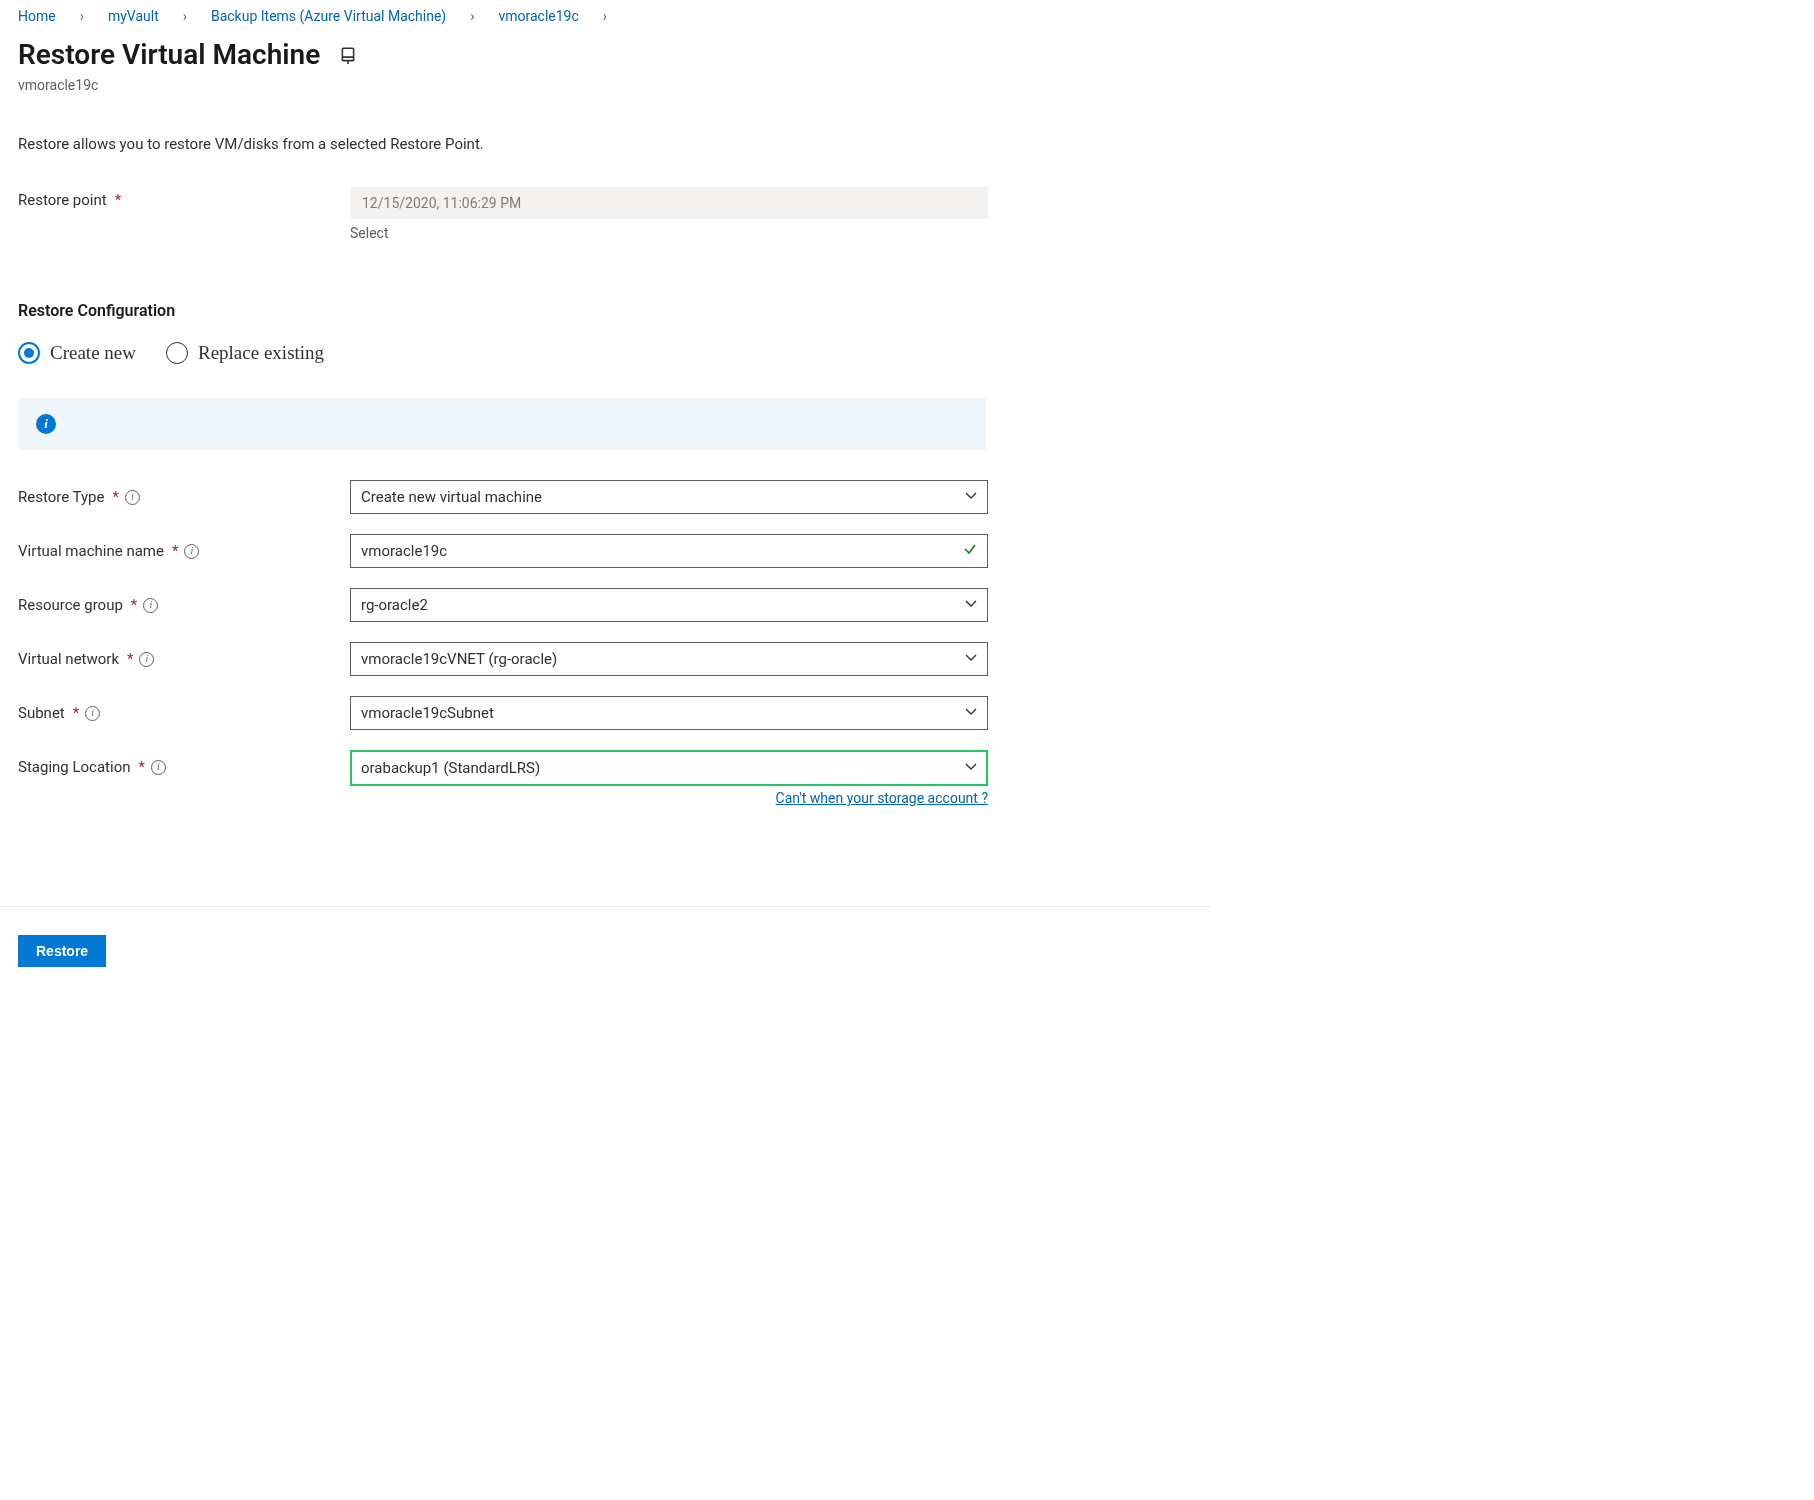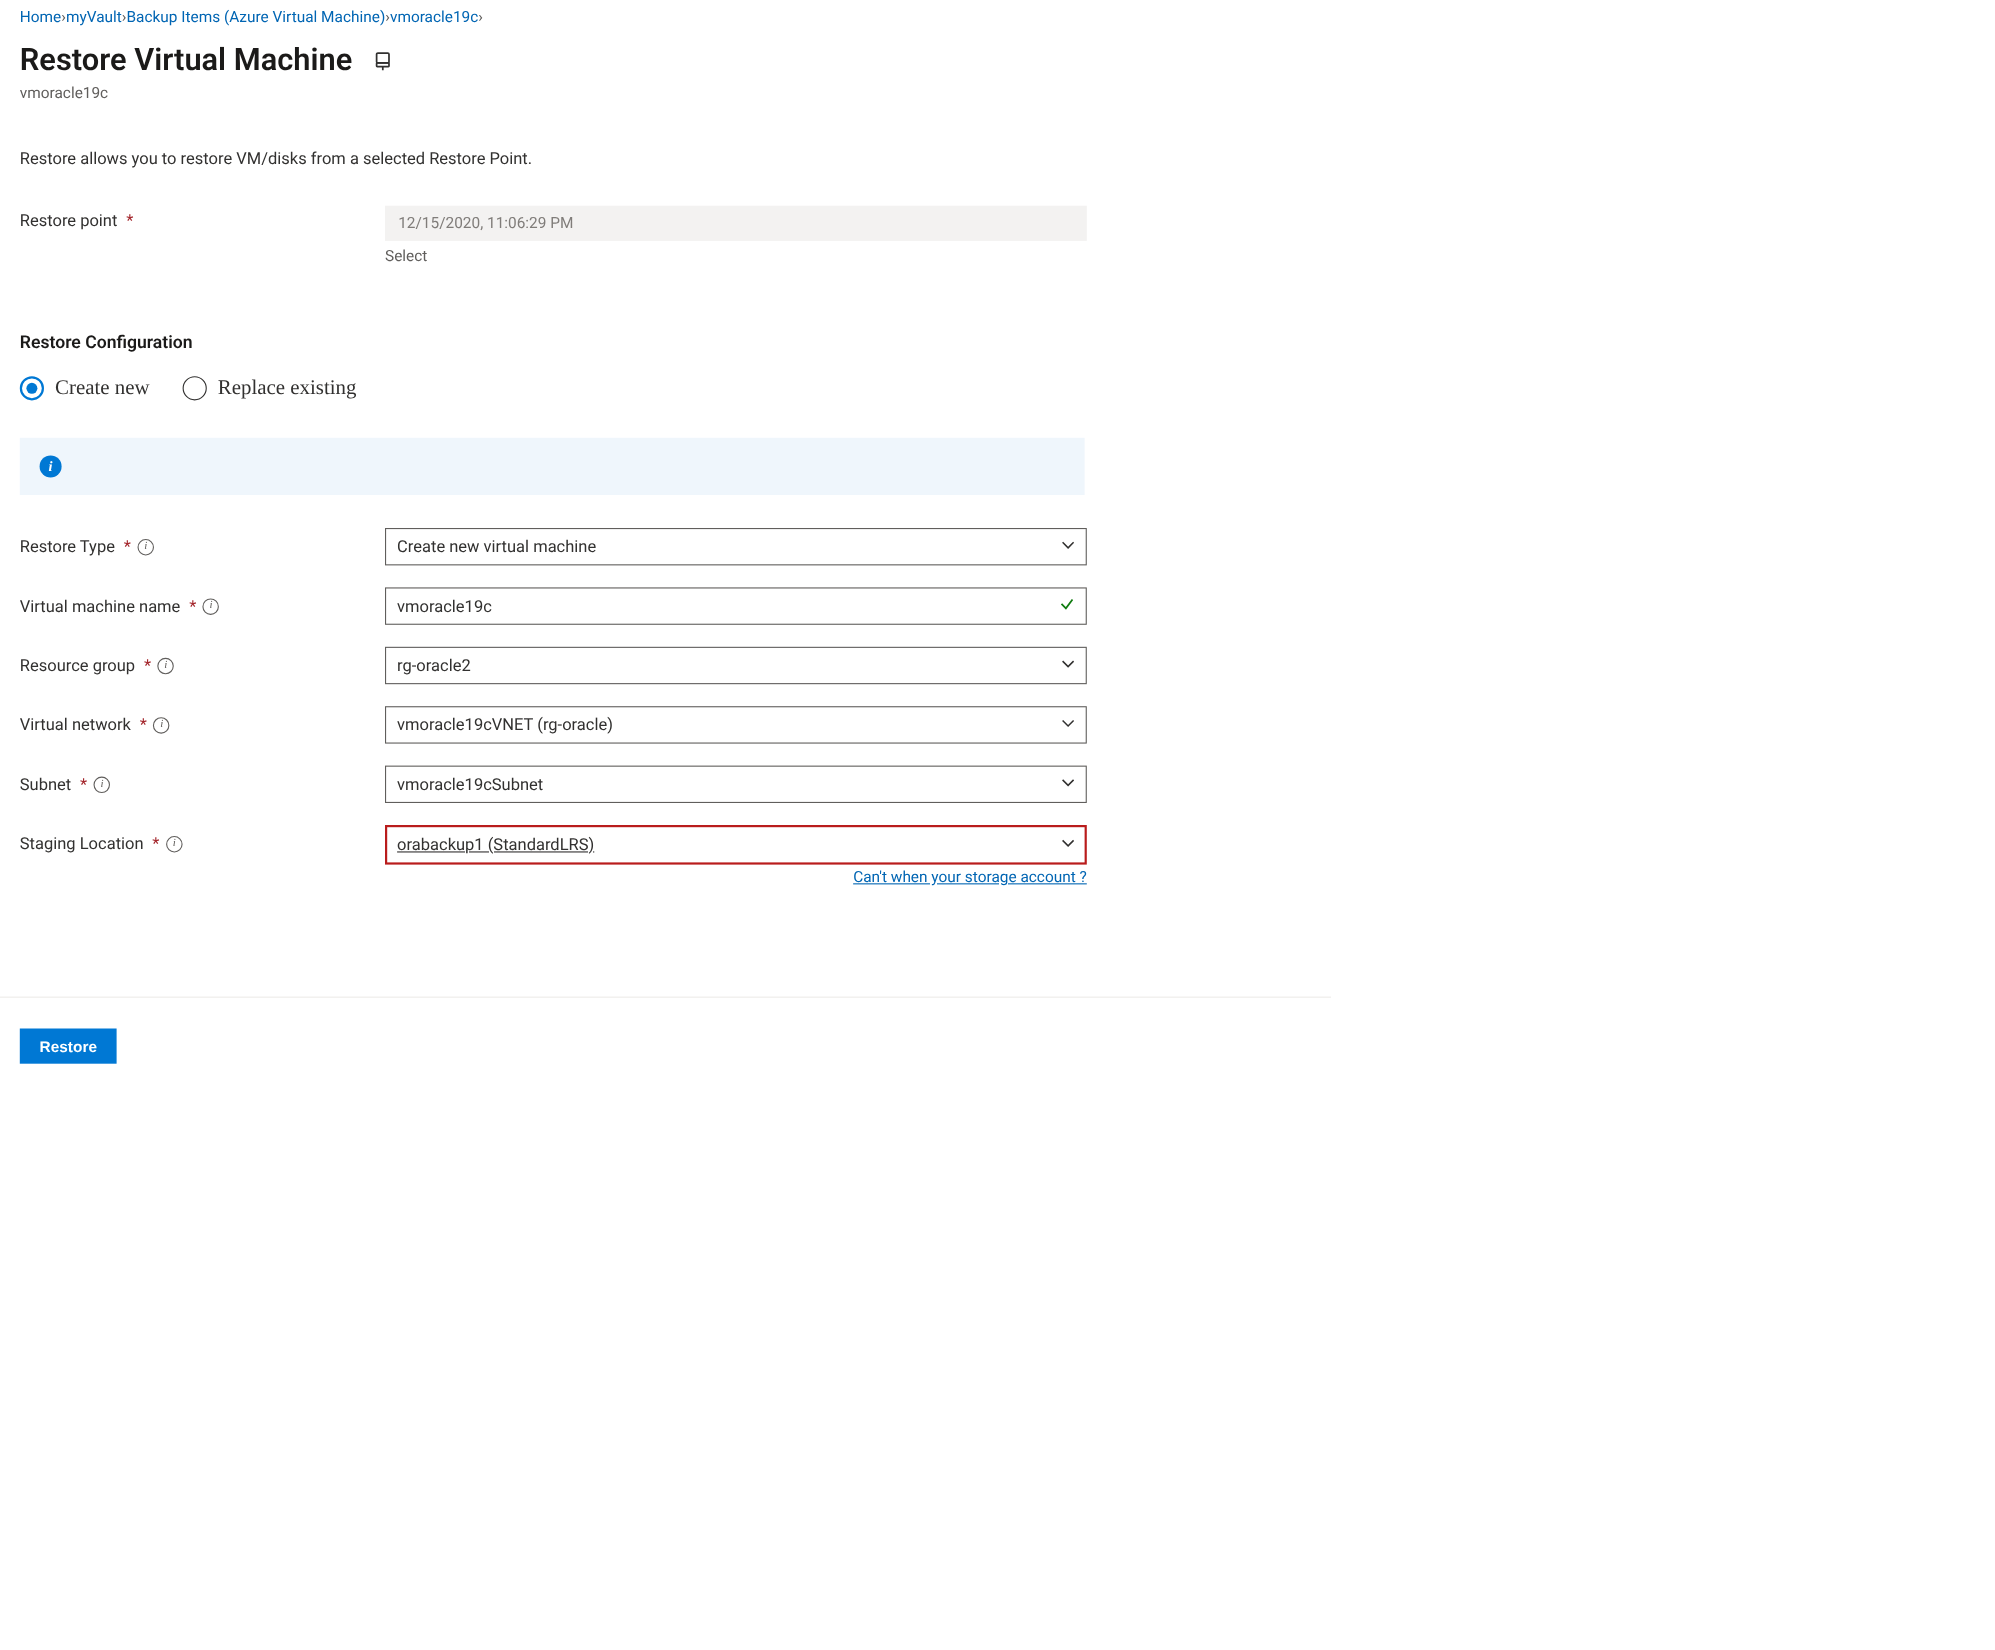--- a/index.html
+++ b/index.html
@@ -9,21 +9,21 @@
       color: #323130;
       background: #ffffff;
       width: 1210px;
     }
     .page { padding: 0 18px; }
 
     
     .breadcrumb {
       display: flex;
       align-items: center;
-      gap: 0;
+      gap: 24px;
       padding: 8px 0 14px 0;
       font-size: 14px;
     }
     .breadcrumb a { color: #0065b3; text-decoration: none; }
     .crumb-sep { color: #605e5c; }
 
     
     .title-row { display: flex; align-items: center; gap: 14px; }
     .page-title { font-size: 28px; font-weight: 600; color: #1b1a19; }
     .pin-btn {
@@ -111,21 +111,21 @@
       width: 638px;
       border: 1px solid #605e5c;
       display: flex;
       align-items: center;
       padding: 0 10px;
       font-size: 15px;
       color: #323130;
       background: #fff;
       position: relative;
     }
-    .control.focused { border: 2px solid #b91c1c; padding: 16px 9px; text-decoration: underline; }
+    .control.focused { border: 2px solid #22c55e; padding: 16px 9px; }
     .control .value { flex: 1; }
     .chevron { color: #323130; }
     .check { color: #107c10; }
 
     .helper-link-row { width: 638px; text-align: right; margin-top: 4px; }
     .helper-link { color: #0065b3; text-decoration: underline; font-size: 14px; cursor: pointer; }
 
     
     .info-circ {
       width: 15px; height: 15px; border: 1px solid #605e5c; border-radius: 50%;

